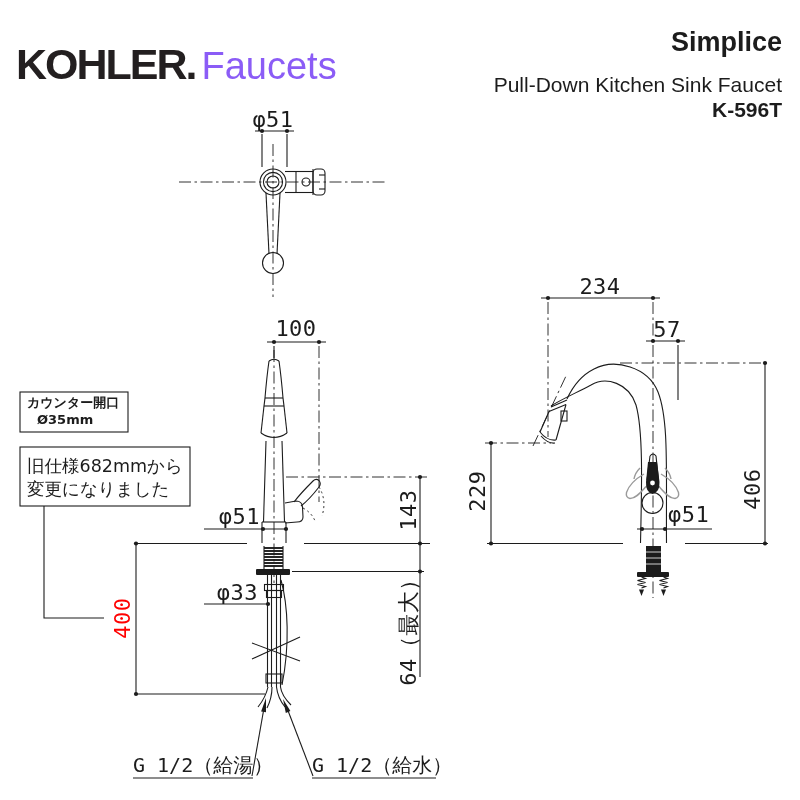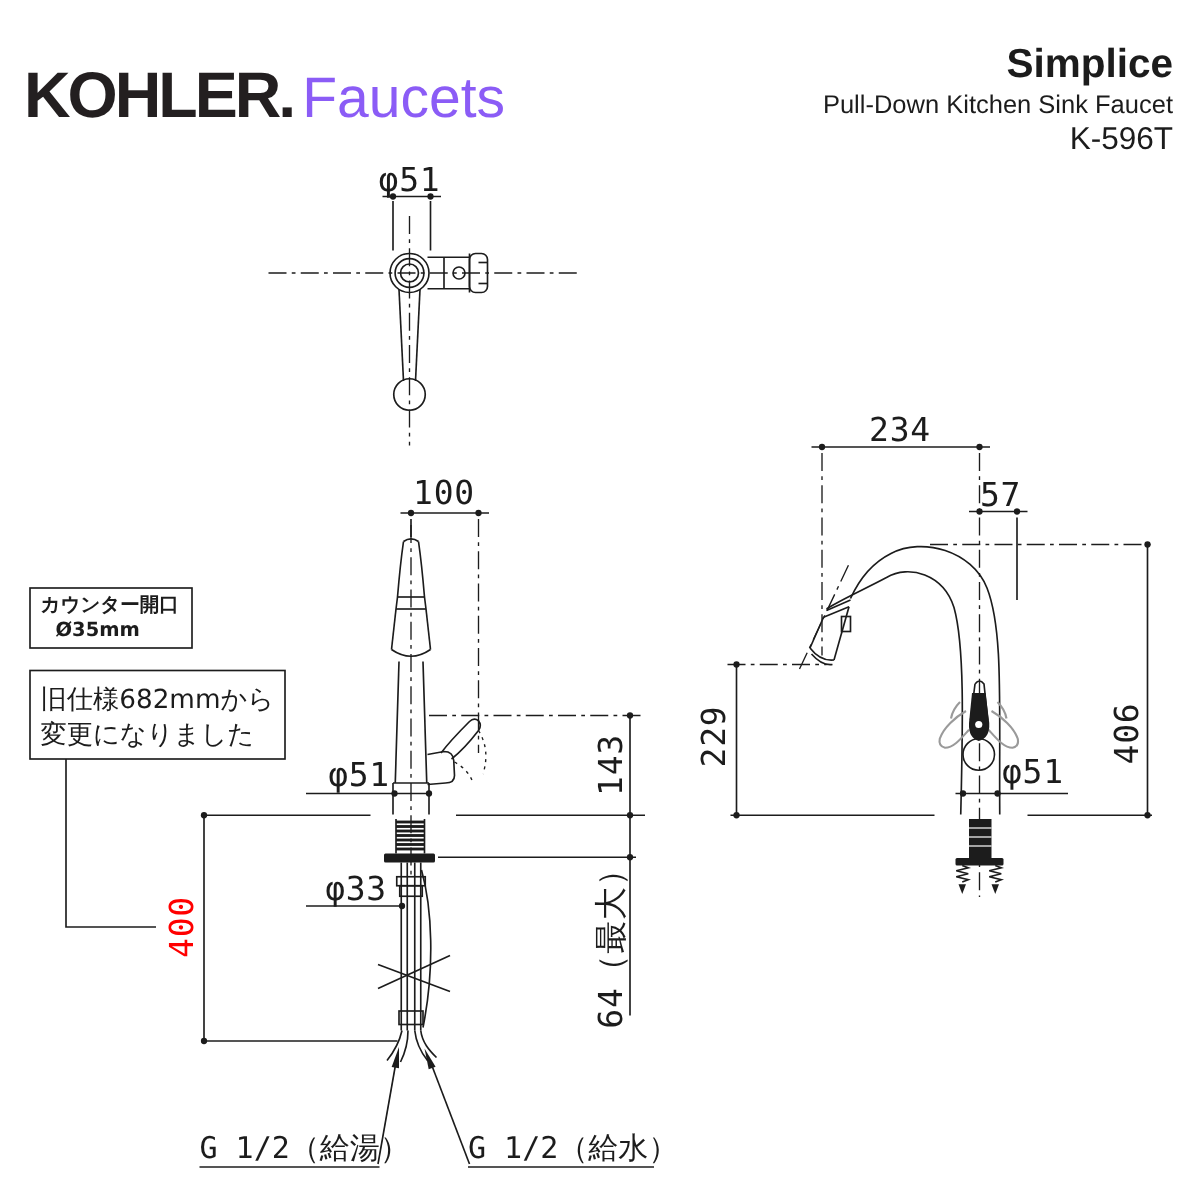--- a/index.html
+++ b/index.html
@@ -6,22 +6,22 @@
   body{
     width:800px;height:800px;background:#ffffff;position:relative;overflow:hidden;
     font-family:"Liberation Sans","DejaVu Sans",sans-serif;color:#1c1c1c;
   }
   
   .logo{position:absolute;left:16px;top:40px;white-space:nowrap;}
   .logo .brand{font-weight:bold;font-size:43px;letter-spacing:-2px;color:#231f20;}
   .logo .brand-suffix{font-weight:normal;font-size:38px;letter-spacing:0px;color:#8b5cf6;margin-left:6px;}
   .product{position:absolute;right:18px;top:27px;text-align:right;line-height:1.15;}
   .product .series{font-weight:bold;font-size:27px;}
-  .product .ptype{font-size:17px;margin-top:2px;}
-  .product .model{font-weight:normal;font-size:21px;margin-top:1px;}
+  .product .ptype{font-size:21px;margin-top:15px;}
+  .product .model{font-weight:bold;font-size:21px;margin-top:1px;}
   
   svg{position:absolute;left:0;top:0;}
   .ln{stroke:#1c1c1c;stroke-width:1.1;fill:none;}
   .lnf{stroke:#1c1c1c;stroke-width:1.1;fill:#ffffff;}
   .thick{stroke-width:1.9;}
   .cl{stroke:#1c1c1c;stroke-width:0.9;fill:none;stroke-dasharray:12 3.5 2.5 3.5;}
   .dotted{stroke:#1c1c1c;stroke-width:0.9;fill:none;stroke-dasharray:2 3;}
   .phantom{stroke:#9a9a9a;stroke-width:1.4;fill:none;}
   .fill{fill:#1c1c1c;stroke:none;}
   .dim{font-family:"DejaVu Sans Mono","Liberation Mono",monospace;font-size:22px;fill:#1c1c1c;letter-spacing:0.5px;}

